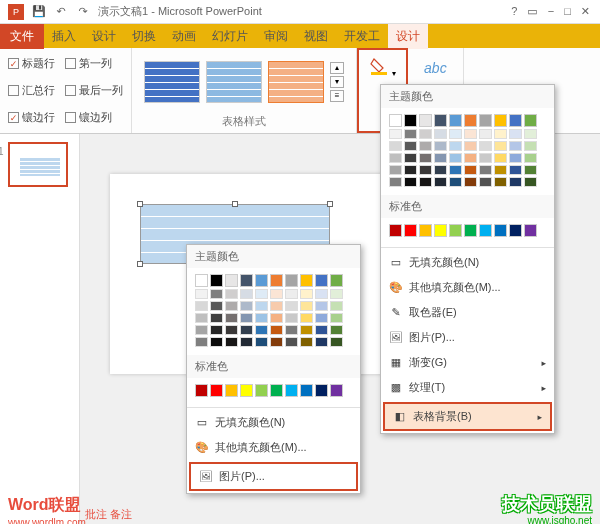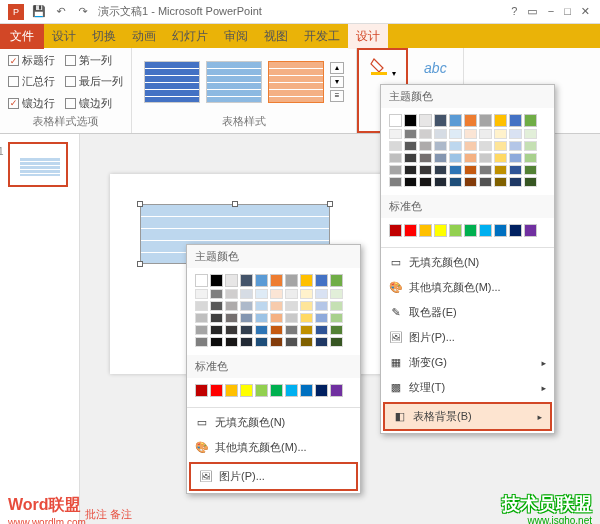--- a/index.html
+++ b/index.html
@@ -90,20 +90,21 @@
     <span>?</span>
     <span>▭</span>
     <span>−</span>
     <span>□</span>
     <span>✕</span>
   </div>
 </div>
 
 <div class="ribbon-tabs">
   <div class="file-tab">文件</div>
+  <div class="tab">插入</div>
   <div class="tab">设计</div>
   <div class="tab">切换</div>
   <div class="tab">动画</div>
   <div class="tab">幻灯片</div>
   <div class="tab">审阅</div>
   <div class="tab">视图</div>
   <div class="tab">开发工</div>
   <div class="tab active design">设计</div>
 </div>
 
@@ -128,21 +129,20 @@
         </div>
       <div class="check-item">
           <span class="checkbox">✓</span>
           <span>镶边行</span>
         </div>
       <div class="check-item">
           <span class="checkbox"></span>
           <span>镶边列</span>
         </div>
     </div>
-    <div class="group-label">表格样式选项</div>
   </div>
   <div class="ribbon-group">
     <div class="group-body table-styles">
       <div class="style-thumb t1"></div>
       <div class="style-thumb t2"></div>
       <div class="style-thumb t3"></div>
       <div class="style-more">
           <span>▴</span>
           <span>▾</span>
           <span>≡</span>

